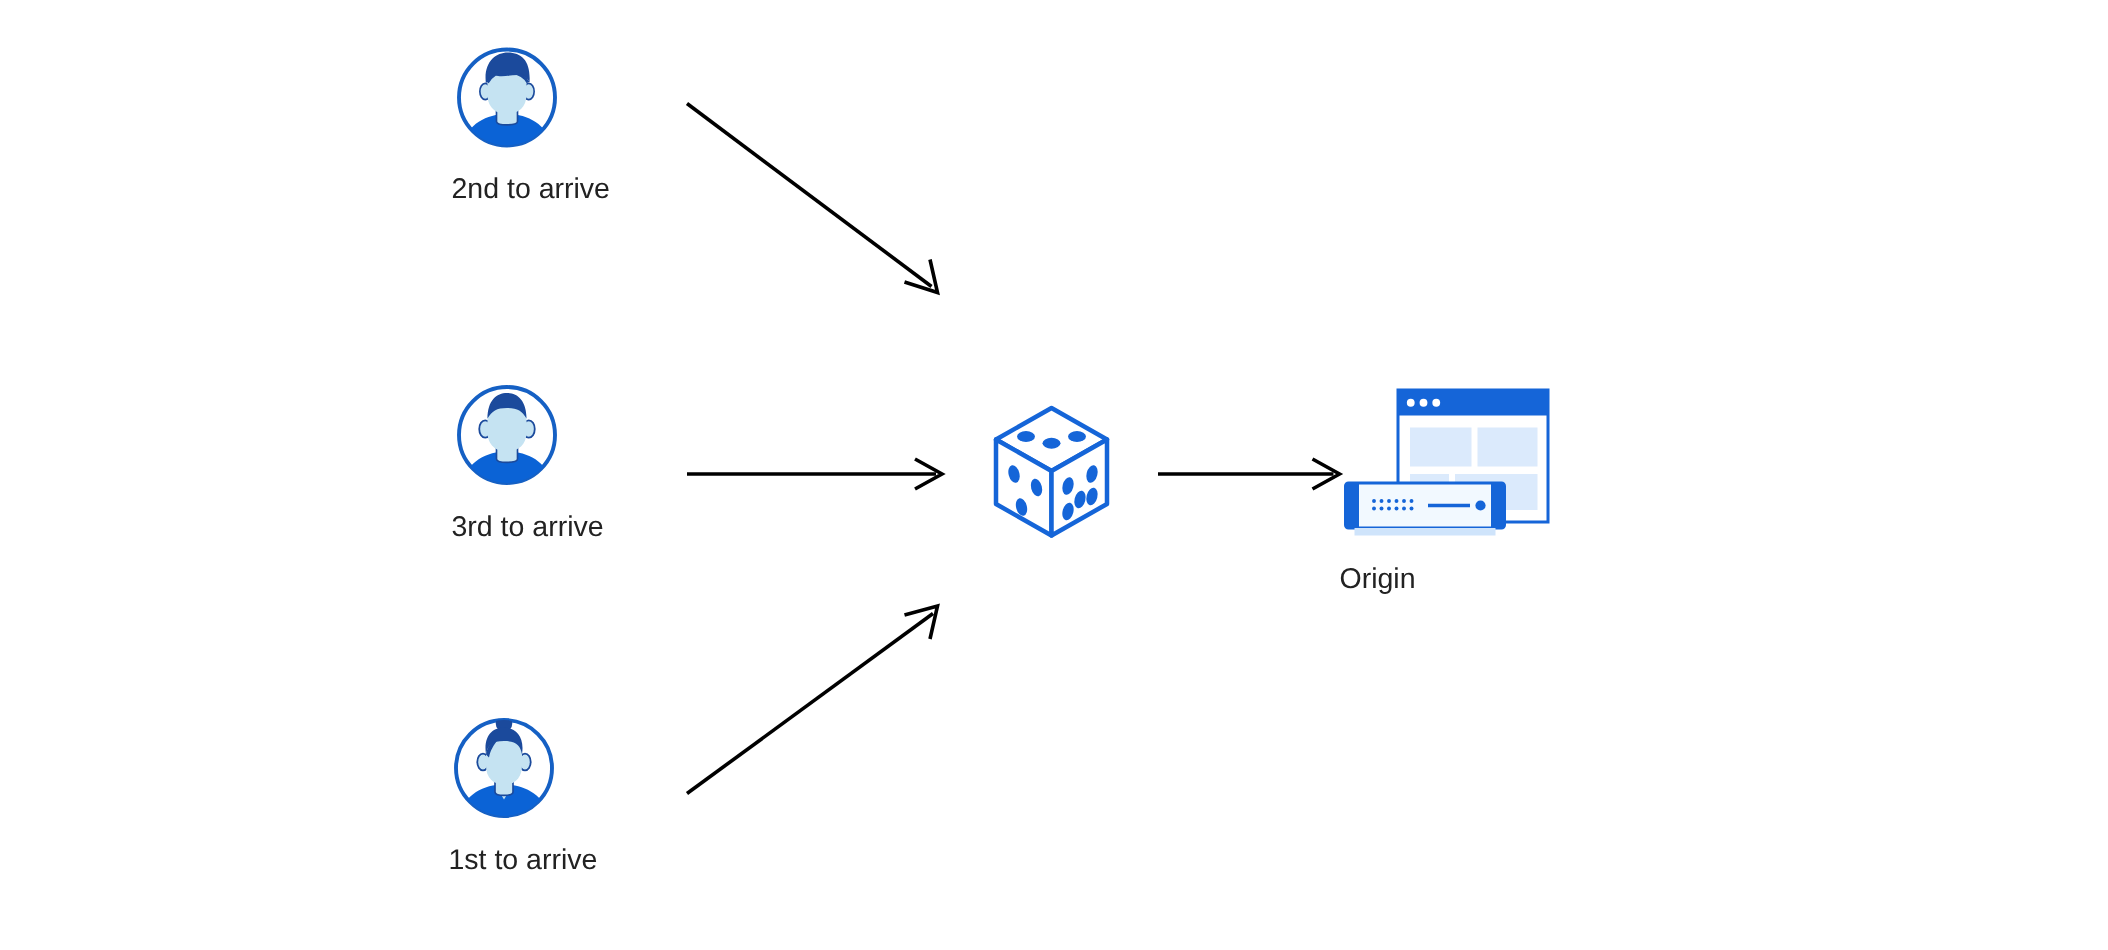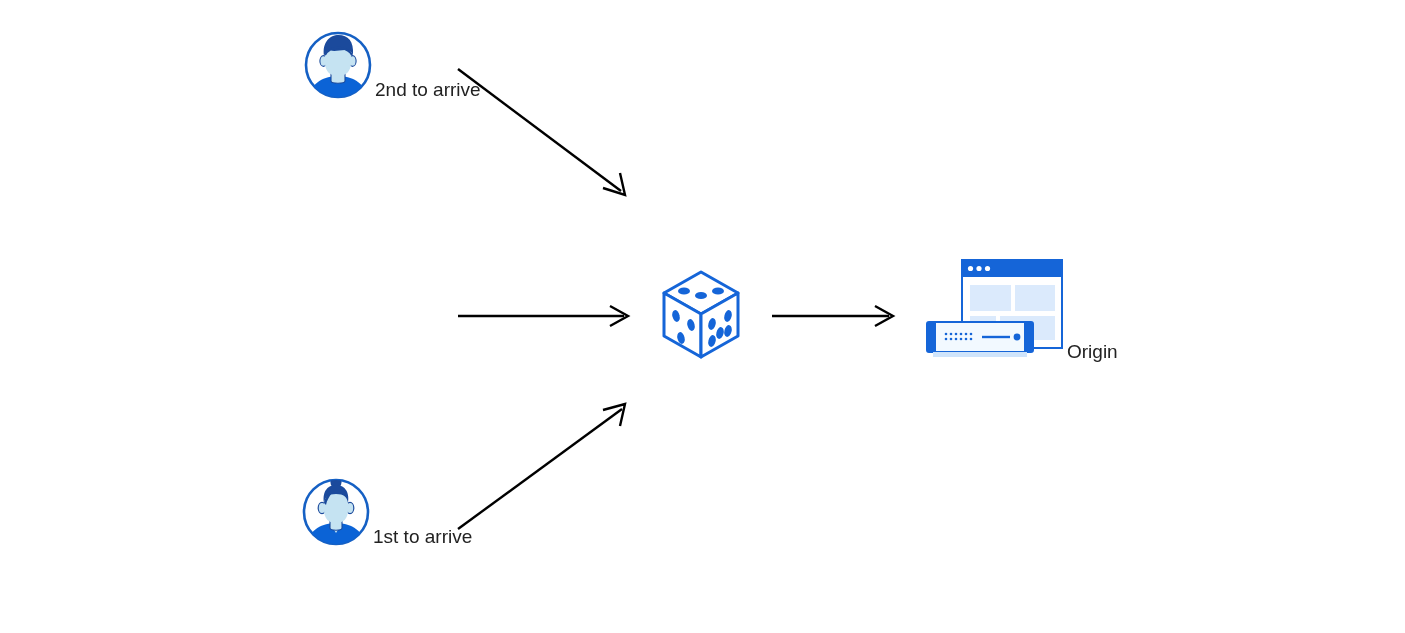--- a/index.html
+++ b/index.html
@@ -16,22 +16,22 @@
   }
   #canvas {
     position: relative;
     width: 1405px;
     height: 633px;
     background: #ffffff;
   }
   .node {
     position: absolute;
     display: flex;
-    flex-direction: row;
-    align-items: flex-end;
+    flex-direction: column;
+    align-items: flex-start;
   }
   .node-label {
     font-family: "Liberation Sans", sans-serif;
     font-size: 19px;
     color: #222222;
     line-height: 1.2;
     white-space: nowrap;
     text-align: center;
   }
   .avatar-node .node-label { margin-top: 14px; }
@@ -48,21 +48,21 @@
     width: 1405px;
     height: 633px;
     pointer-events: none;
   }
 
   
   #node-client-2nd { left: 301px; top: 28px; width: 142px; }
   #node-client-3rd { left: 301px; top: 253px; width: 142px; }
   #node-client-1st { left: 299px; top: 475px; width: 142px; }
   #node-dice      { left: 655px; top: 265px; width: 92px; }
-  #node-origin    { left: 923px; top: 256px; width: 144px; }
+  #node-origin    { left: 893px; top: 256px; width: 144px; }
 </style>
 </head>
 <body>
 
 <div id="canvas">
 
   <svg id="arrow-layer" viewBox="0 0 1405 633" width="1405" height="633">
     <g fill="none" stroke="#000000" stroke-width="2.4" stroke-linecap="butt">
 
       <g>
@@ -108,20 +108,42 @@
           <path d="M24 26 C24 17 30 12 37 12 C44 12 50 17 50 26 L50 35 C50 44 44 48 37 48 C30 48 24 44 24 35 Z" fill="#c5e3f2"></path>
 
           <path d="M23 28 C21 14 29 7 37.5 7 C47 7 53 13 52 27 C51 24 48 22 44 22 C38 22 33 24 29 22 C26 24 24 25 23 28 Z" fill="#1b4a9c"></path>
           <path d="M24 27 C28 20 34 19 40 20 C45 21 49 23 51 27" fill="none" stroke="#1b4a9c" stroke-width="2"></path>
         </g>
       </svg>
     </span>
     <span class="node-label">2nd to arrive</span>
   </div>
 
+  <div class="node avatar-node" id="node-client-3rd">
+    <span class="icon-box">
+      <svg width="74" height="74" viewBox="0 0 74 74">
+        <defs>
+          <clipPath id="clip-av2">
+              <circle cx="37" cy="37" r="32"></circle>
+            </clipPath>
+        </defs>
+        <circle cx="37" cy="37" r="32" fill="#ffffff" stroke="#1560c4" stroke-width="2.6"></circle>
+        <g clip-path="url(#clip-av2)">
+          <path d="M6 74 C8 56 22 48 37 48 C52 48 66 56 68 74 Z" fill="#0b63d6"></path>
+          <path d="M30 40 h14 v13 c0 3 -14 3 -14 0 Z" fill="#c5e3f2" stroke="#1b4a9c" stroke-width="1.1"></path>
+          <ellipse cx="22.5" cy="33" rx="4" ry="5.8" fill="#c5e3f2" stroke="#1b4a9c" stroke-width="1.2"></ellipse>
+          <ellipse cx="51.5" cy="33" rx="4" ry="5.8" fill="#c5e3f2" stroke="#1b4a9c" stroke-width="1.2"></ellipse>
+          <path d="M24 26 C24 17 30 12 37 12 C44 12 50 17 50 26 L50 35 C50 44 44 48 37 48 C30 48 24 44 24 35 Z" fill="#c5e3f2"></path>
+
+          <path d="M24 26 C24 14 30 9 37 9 C44 9 50 14 50 26 C47 21 44 19 37 19 C30 19 27 21 24 26 Z" fill="#1b4a9c"></path>
+        </g>
+      </svg>
+    </span>
+    <span class="node-label">3rd to arrive</span>
+  </div>
 
   <div class="node avatar-node" id="node-client-1st">
     <span class="icon-box">
       <svg width="74" height="74" viewBox="0 0 74 74">
         <defs>
           <clipPath id="clip-av3">
               <circle cx="37" cy="37" r="32"></circle>
             </clipPath>
         </defs>
         <circle cx="37" cy="37" r="32" fill="#ffffff" stroke="#1560c4" stroke-width="2.6"></circle>

